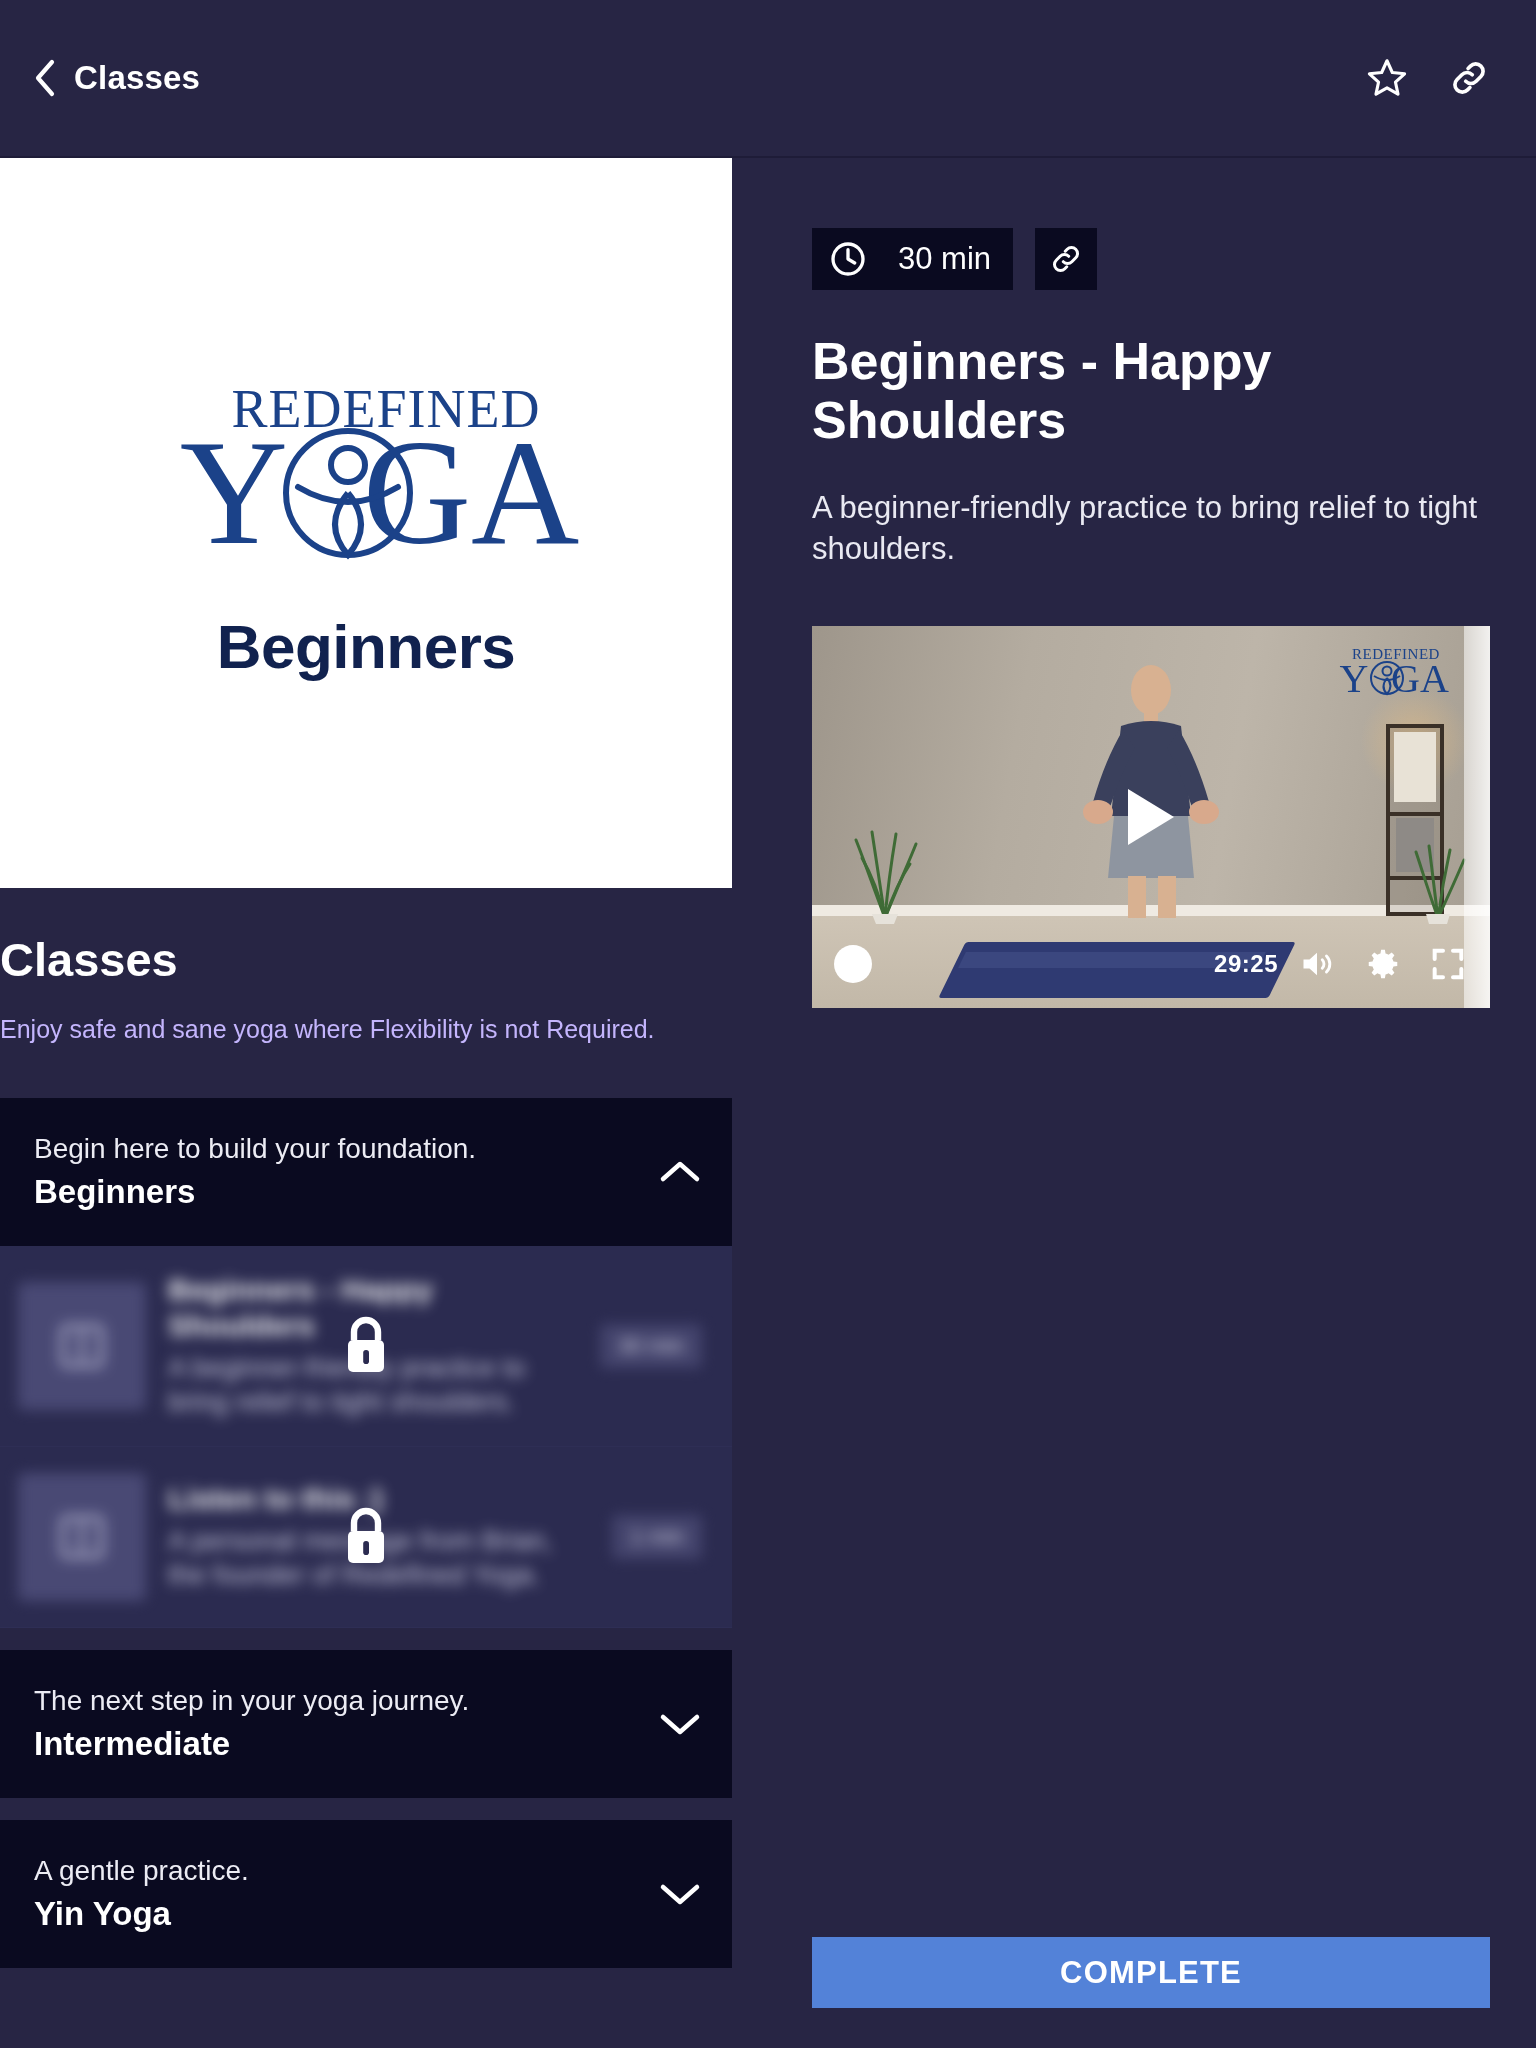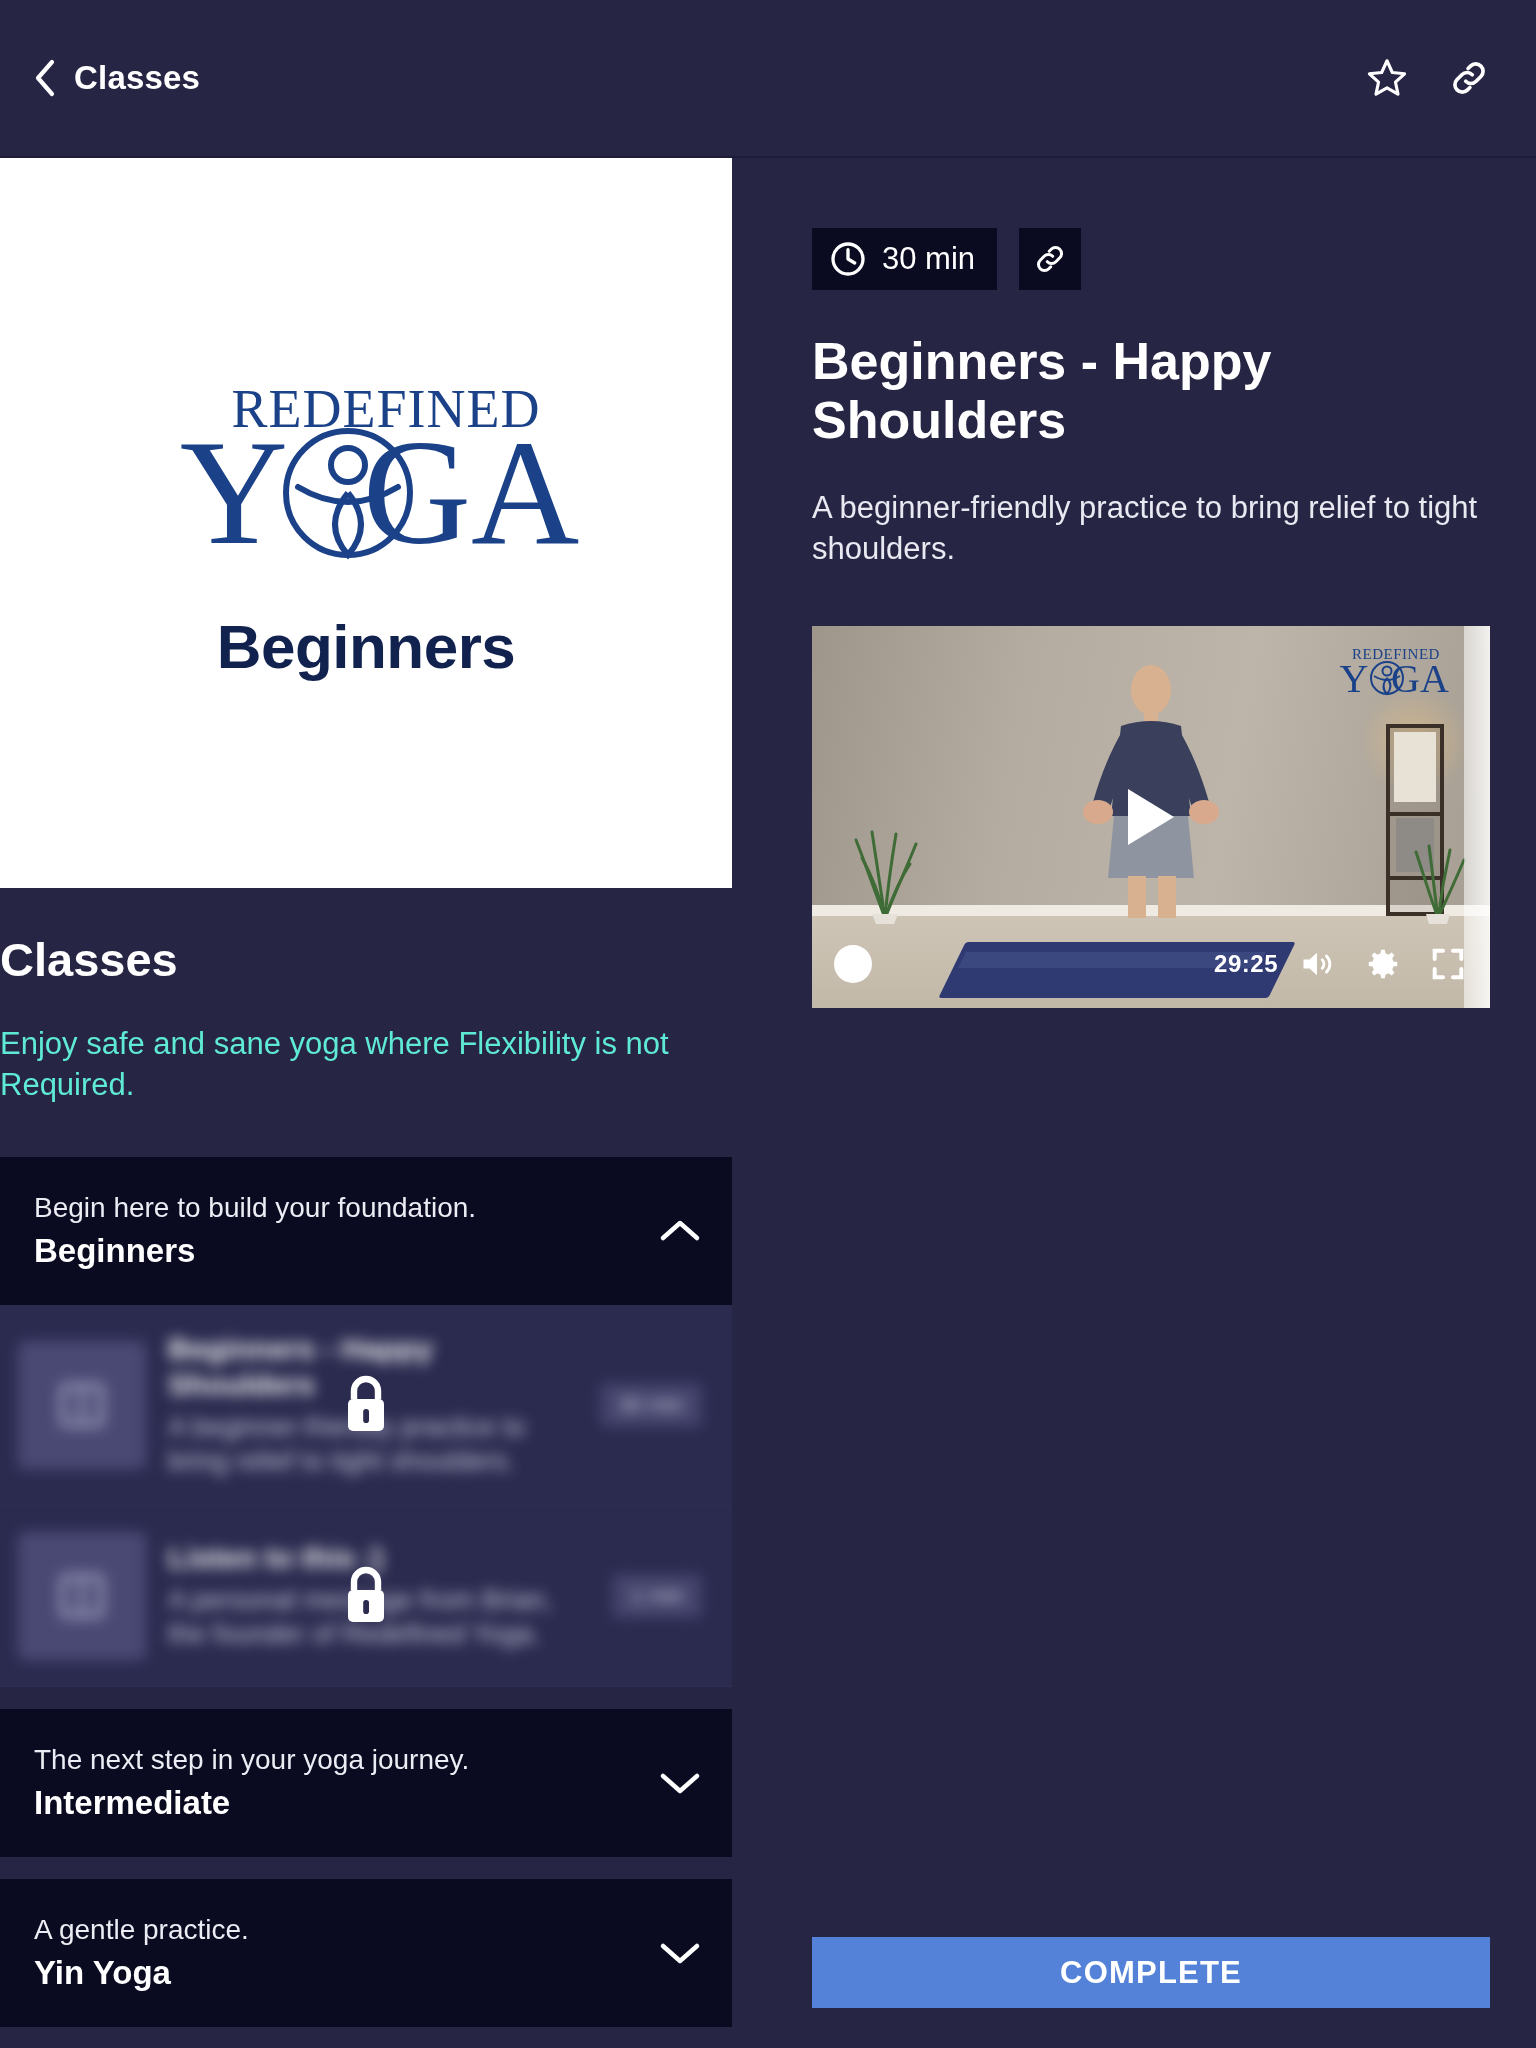--- a/index.html
+++ b/index.html
@@ -33,21 +33,21 @@
     display:flex;flex-direction:column;align-items:center;justify-content:center;
   }
   .logo-wrap{width:500px;display:flex;flex-direction:column;align-items:center;}
   .logo-svg{width:500px;height:210px;}
   .cover-sub{
     margin-top:36px;color:#11224f;font-size:62px;font-weight:bold;letter-spacing:-.5px;
   }
 
   .left-body{padding:0 0 0 0;}
   .sec-title{color:#fff;font-size:47px;font-weight:bold;margin:44px 0 0 0;padding-left:0;}
-  .sec-desc{color:#5eead4;font-size:31px;line-height:1.33;margin-top:36px;width:730px;}
+  .sec-desc{color:#c4b5fd;font-size:25px;line-height:1.33;margin-top:26px;width:730px;}
 
   .accordion{margin-top:52px;}
   .acc-head{
     position:relative;background:#0a0a20;width:732px;min-height:148px;
     display:flex;align-items:center;padding:22px 30px 22px 34px;cursor:pointer;
     margin-bottom:0;
   }
   .acc-texts{display:flex;flex-direction:column;gap:8px;}
   .acc-kicker{color:#ececf4;font-size:28px;font-weight:400;}
   .acc-title{color:#ffffff;font-size:33px;font-weight:bold;}
@@ -79,21 +79,21 @@
   
   .right{
     position:absolute;left:812px;top:158px;width:724px;height:1890px;
     padding:70px 50px 0 0;
   }
   .pill-row{display:flex;align-items:center;gap:22px;}
   .pill{
     background:#0a0a20;height:62px;display:flex;align-items:center;gap:14px;
     padding:0 22px 0 16px;
   }
-  .pill-text{color:#fff;font-size:31px;font-weight:500;}
+  .pill-text{color:#fff;font-size:31px;font-weight:500;margin-left:16px;}
   .sq-btn{
     background:#0a0a20;width:62px;height:62px;display:flex;align-items:center;justify-content:center;cursor:pointer;
   }
   .lesson-title{
     color:#fff;font-size:52px;font-weight:bold;line-height:1.14;margin-top:42px;max-width:560px;
   }
   .lesson-desc{
     color:#e9e9f2;font-size:31px;line-height:1.35;margin-top:36px;max-width:672px;
   }
 

